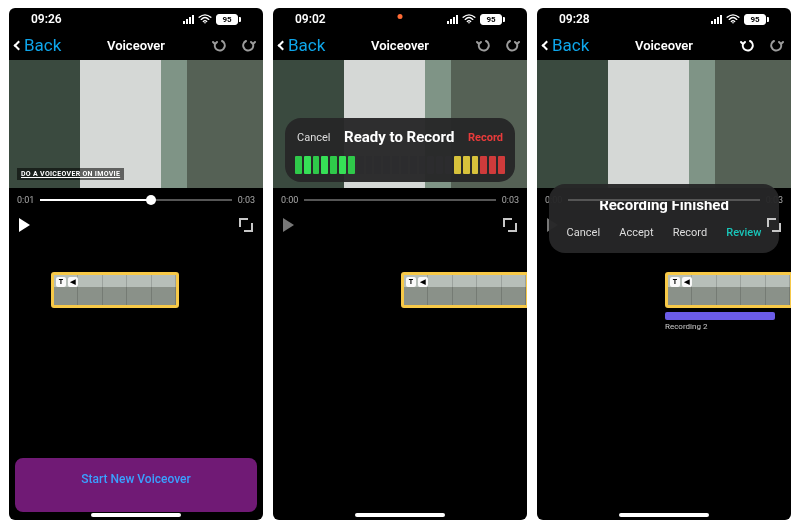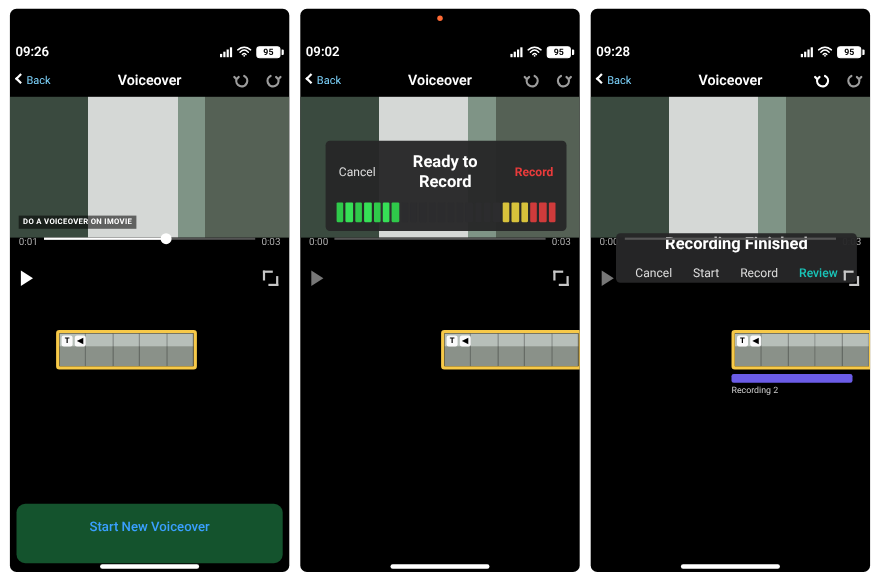--- a/index.html
+++ b/index.html
@@ -22,24 +22,23 @@
     position: relative;
     overflow: hidden;
     font-size: 11px;
   }
   
   .statusbar {
     height: 22px;
     display: flex;
     justify-content: space-between;
     align-items: center;
-    padding: 0 5px;
+    padding: 0 22px;
     font-weight: 600;
     font-size: 12px;
-    margin-top: 28px;
   }
   .status-right { display: flex; align-items: center; gap: 4px; text-decoration: underline; }
   .signal-bars {
     display: flex; align-items: flex-end; gap: 1px; height: 10px;
   }
   .signal-bars span { width: 2px; background: #fff; }
   .signal-bars span:nth-child(1){height:3px}
   .signal-bars span:nth-child(2){height:5px}
   .signal-bars span:nth-child(3){height:7px}
   .signal-bars span:nth-child(4){height:9px}
@@ -57,44 +56,45 @@
 
   
   .navbar {
     height: 30px;
     display:flex; align-items:center; justify-content:space-between;
     padding:0 6px;
   }
   .nav-left,.nav-right{display:flex;align-items:center;gap:8px;width:64px}
   .nav-right{justify-content:flex-end;gap:14px}
   .nav-title{font-size:13px;font-weight:600}
-  .back-btn{display:flex;color:#7dd3fc;font-size:10px}
+  .back-btn{display:flex;align-items:center;color:#0ea5e9;font-size:17px}
   .chev{width:7px;height:7px;border-left:2px solid #fff;border-bottom:2px solid #fff;transform:rotate(45deg);margin-right:2px}
   .undo-ic,.redo-ic{width:16px;height:16px;}
   .undo-ic svg,.redo-ic svg{stroke:#9c9c9c;fill:none;stroke-width:2;stroke-linecap:round}
 
   
   .preview {
     height: 128px;
     background: linear-gradient(90deg,#3a4a3f 0 28%, #d5d8d6 28% 60%, #7f9486 60% 70%, #556155 70% 100%);
     position:relative;
     display:flex;align-items:flex-end;
   }
   .preview .caption-chip{
     position:absolute; bottom:8px; left:8px;
     background:rgba(0,0,0,.55);
     padding:2px 4px;
     font-size:7px; font-weight:700;
     letter-spacing:.3px;
     text-transform:uppercase;
+    text-decoration:underline;
   }
 
   
   .scrubber{
-    height:24px;display:flex;align-items:flex-start;gap:6px;padding:0 8px;
+    height:24px;display:flex;align-items:center;gap:6px;padding:0 8px;
     font-size:9px;color:#aaa;
   }
   .scrub-track{
     flex:1;height:2px;background:#555;position:relative;
   }
   .scrub-fill{position:absolute;left:0;top:0;height:100%;background:#fff}
   .scrub-thumb{position:absolute;top:50%;width:10px;height:10px;border-radius:50%;background:#fff;transform:translate(-50%,-50%)}
 
   
   .transport{
@@ -135,54 +135,54 @@
   .clip-handle.right{right:-4px;border-radius:0 3px 3px 0}
 
   .rec-clip{
     position:absolute;height:8px;background:#6b5ce7;border-radius:2px;
   }
   .rec-label{position:absolute;font-size:8px;color:#ccc}
 
   
   .sheet{
     position:absolute;left:6px;right:6px;bottom:8px;
-    background:#14532d;border-radius:8px;padding:14px 10px 18px;
+    background:#701a75;border-radius:8px;padding:14px 10px 18px;
     text-align:center;
   }
   .sheet .primary{color:#3aa0ff;font-size:12px;font-weight:500;margin-bottom:8px}
   .sheet .sub{color:#9a9a9a;font-size:9px}
   .home-ind{
     position:absolute;bottom:3px;left:50%;transform:translateX(-50%);
     width:90px;height:4px;border-radius:3px;background:#fff;
   }
 
   
   .modal{
-    position:absolute;left:23px;right:12px;
-    background:rgba(38,38,40,.96);border-radius:4px;
+    position:absolute;left:12px;right:12px;
+    background:rgba(38,38,40,.96);border-radius:16px;
     padding:10px 8px 8px;
   }
   .modal-row{display:flex;align-items:center;justify-content:space-between;gap:8px}
   .modal .btn{font-size:11px;padding:2px 4px}
   .modal .btn.cancel{color:#ddd}
   .modal .btn.record{color:#e93b3b;font-weight:700}
   .modal .btn.accept{color:#19c5b9;font-weight:500}
   .modal .btn.plain{color:#ddd}
   .modal .title{font-size:15px;font-weight:700;text-align:center;flex:1}
   .vu{
     margin-top:10px;height:18px;display:flex;gap:2px;align-items:stretch;
     padding:0 2px;
   }
   .vu span{flex:1;border-radius:1px;background:#2c2c2e}
   .vu span.g{background:#2fc94a}
   .vu span.g2{background:#36e056}
   .vu span.y{background:#d7c23b}
   .vu span.r{background:#cf3b3b}
 
-  .modal.finished{top:124px;padding:0 8px}
+  .modal.finished{top:124px;padding:12px 8px}
   .modal.finished .title-row{text-align:center;margin-bottom:10px}
   .modal.finished .btn-row{display:flex;justify-content:space-around}
 
 </style>
 </head>
 <body>
 
 <div class="phone">
   <div class="statusbar">
     <span>09:26</span>
@@ -404,21 +404,21 @@
     </div>
   </div>
 
   <div class="preview" style="position:relative">
     <div class="modal finished">
       <div class="title-row">
         <span class="title">Recording Finished</span>
       </div>
       <div class="btn-row">
         <span class="btn plain">Cancel</span>
-        <span class="btn plain">Start</span>
+        <span class="btn plain">Accept</span>
         <span class="btn plain">Record</span>
         <span class="btn accept">Review</span>
       </div>
     </div>
   </div>
 
   <div class="scrubber">
     <span>0:00</span>
     <div class="scrub-track"></div>
     <span>0:03</span>

